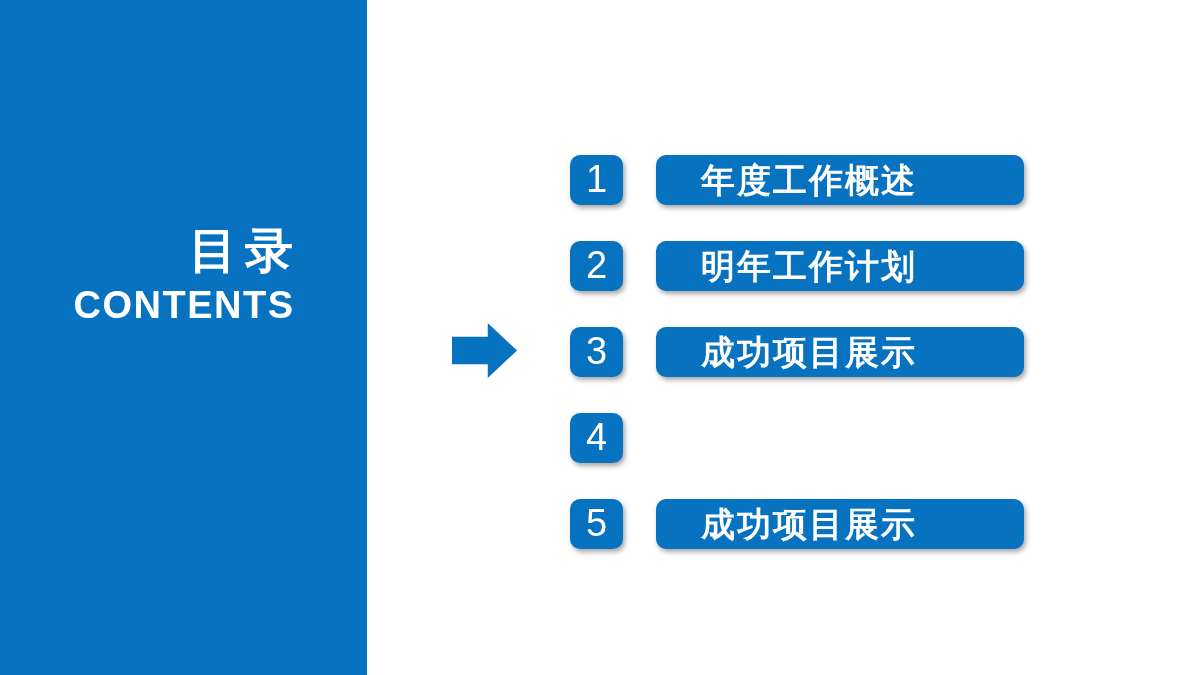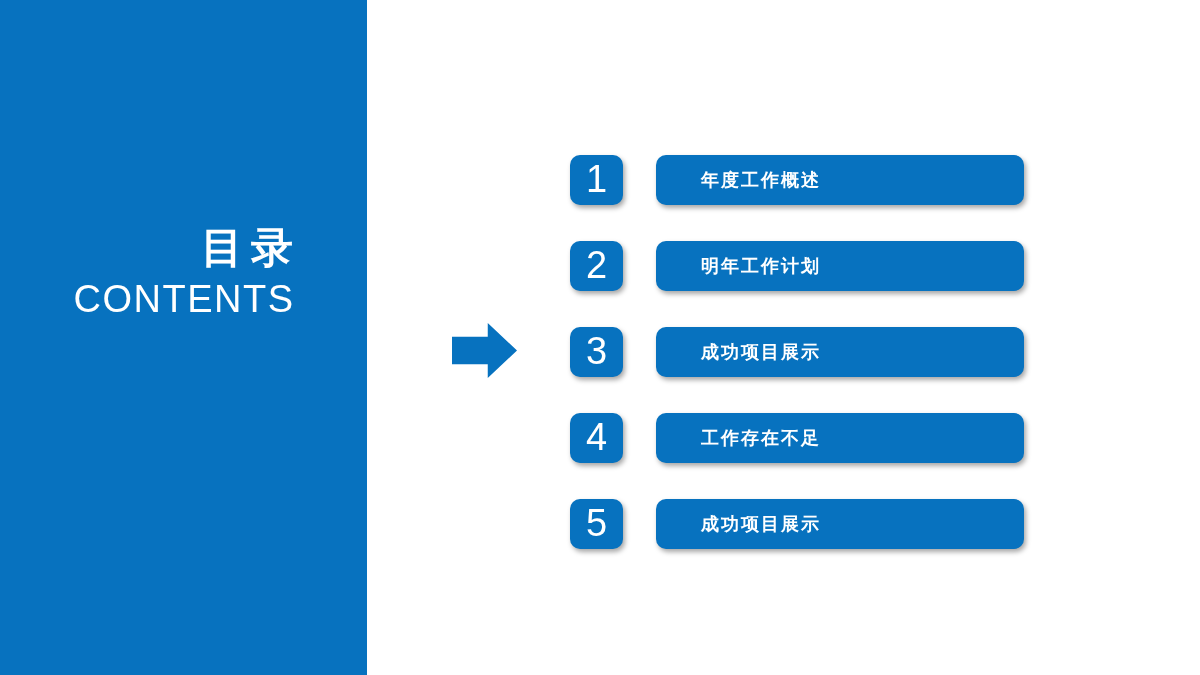--- a/index.html
+++ b/index.html
@@ -21,30 +21,30 @@
     background: #0772bf;
   }
   .title-block {
     position: absolute;
     top: 226px;
     right: 74px;
     text-align: right;
     color: #ffffff;
   }
   .title-cn {
-    font-size: 42px;
+    font-size: 48px;
     font-weight: 700;
     line-height: 1.05;
     letter-spacing: 8px;
     margin-right: -8px; 
     white-space: nowrap;
   }
   .title-en {
     font-size: 38px;
-    font-weight: 400;
+    font-weight: 700;
     letter-spacing: 1.5px;
     margin-right: -1.5px;
     margin-top: 8px;
     white-space: nowrap;
   }
 
   
   .arrow {
     position: absolute;
     left: 452px; top: 323px;
@@ -77,21 +77,21 @@
     text-align: center;
     flex: 0 0 auto;
   }
   .item-bar {
     margin-left: 33px;
     width: 368px; height: 50px;
     background: #0772bf;
     border-radius: 10px;
     box-shadow: 2px 3px 5px rgba(0,0,0,0.35);
     color: #ffffff;
-    font-size: 18px;
+    font-size: 34px;
     font-weight: 700;
     letter-spacing: 2px;
     line-height: 50px;
     padding-left: 45px;
     box-sizing: border-box;
     white-space: nowrap;
     cursor: pointer;
   }
 </style>
 </head>
@@ -120,21 +120,20 @@
       <div class="item-bar">明年工作计划</div>
     </div>
 
     <div class="toc-row">
       <div class="num-badge">3</div>
       <div class="item-bar">成功项目展示</div>
     </div>
 
     <div class="toc-row">
       <div class="num-badge">4</div>
-      <div class="item-bar">工作存在不足</div>
     </div>
 
     <div class="toc-row">
       <div class="num-badge">5</div>
       <div class="item-bar">成功项目展示</div>
     </div>
 
   </div>
 </div>
 

